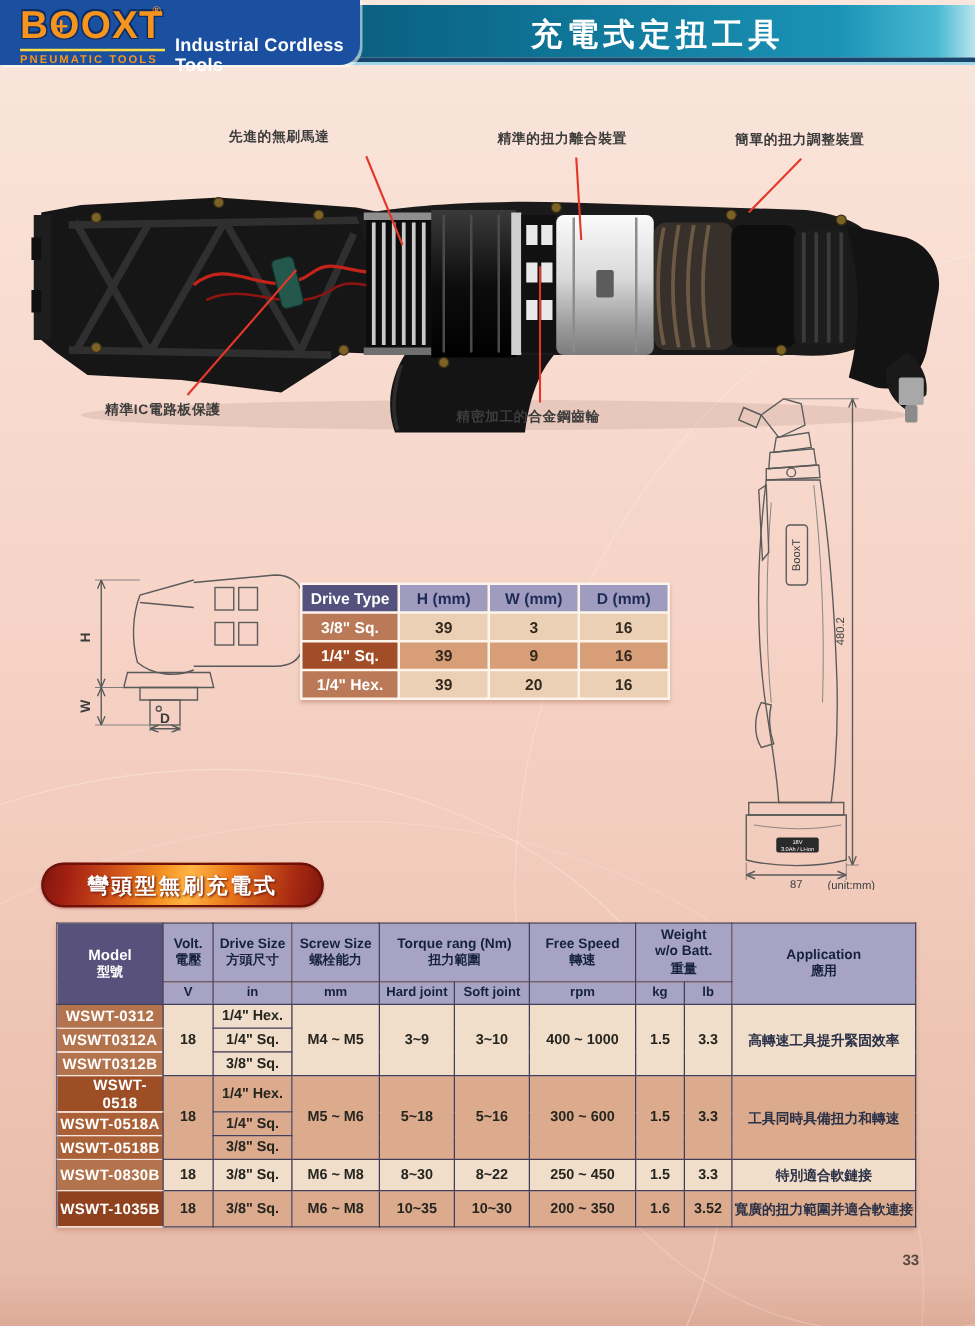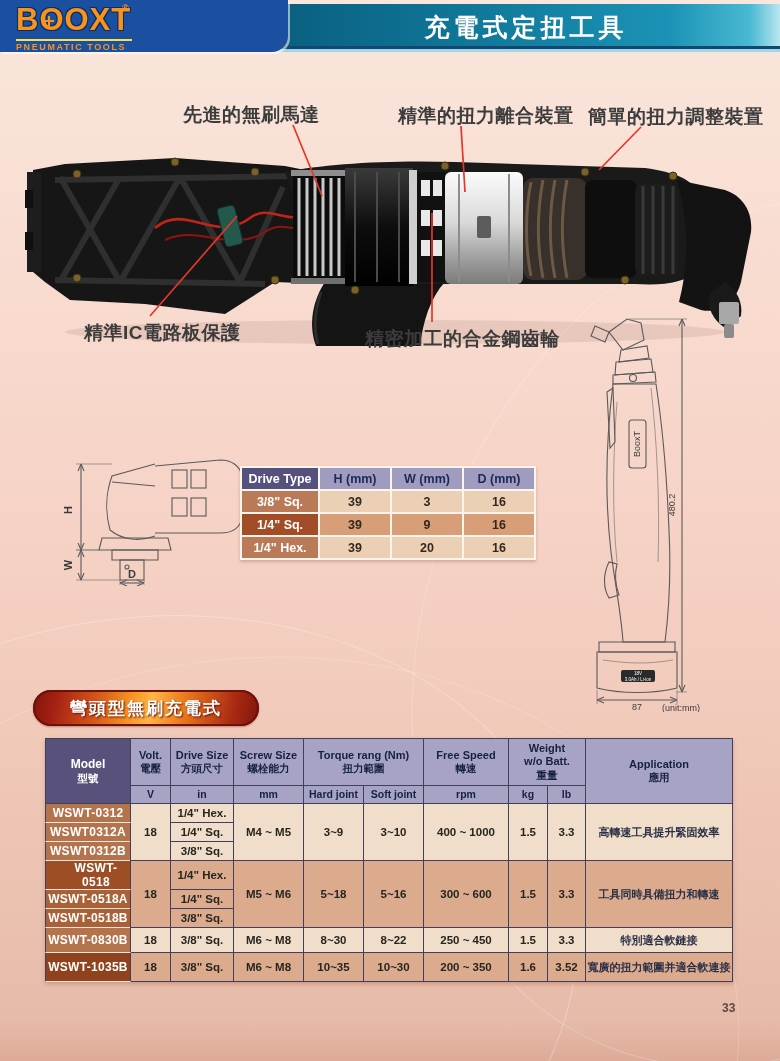--- a/index.html
+++ b/index.html
@@ -29,21 +29,21 @@
   .o-cross:before,.o-cross:after{content:"";position:absolute;background:#f7941d;}
   .o-cross:before{left:4px;top:0;width:2px;height:10px;}
   .o-cross:after{left:0;top:4px;width:10px;height:2px;}
   .brand-sub{position:absolute;left:16px;top:39px;width:116px;font-size:9px;font-weight:bold;color:#f7941d;
       letter-spacing:1.6px;border-top:2px solid #fde047;padding-top:1px;}
   .tagline{position:absolute;left:140px;top:29px;font-size:14.5px;font-weight:bold;color:#ffffff;letter-spacing:.2px;}
 
   
   .hero-svg{position:absolute;left:25px;top:132px;}
   .callout-svg{position:absolute;left:0;top:95px;}
-  .callout{position:absolute;font-size:19px;font-weight:bold;color:#3c3c3c;letter-spacing:.5px;white-space:nowrap;}
+  .callout{position:absolute;font-size:11px;font-weight:bold;color:#3c3c3c;letter-spacing:.5px;white-space:nowrap;}
   .co-motor{left:183px;top:102px;}
   .co-clutch{left:398px;top:103px;}
   .co-adjust{left:588px;top:104px;}
   .co-ic{left:84px;top:320px;}
   .co-gear{left:365px;top:326px;}
 
   
   .dim-left{position:absolute;left:60px;top:446px;}
   .dim-right{position:absolute;left:583px;top:312px;}
   .ln{stroke:#5a5a5a;stroke-width:1.1;fill:none;}
@@ -103,20 +103,21 @@
   <div class="swoosh sw2"></div>
   <div class="swoosh sw3"></div>
 
   <div class="titlebar"></div>
   <div class="page-title">充電式定扭工具</div>
   <div class="logo-box">
     <div class="brand">BOOXT</div>
     <div class="o-cross"></div>
     <div class="brand-reg">®</div>
     <div class="brand-sub">PNEUMATIC TOOLS</div>
+    <div class="tagline">Industrial Cordless Tools</div>
   </div>
 
   <svg class="hero-svg" width="740" height="218" viewBox="0 0 740 218">
     <defs>
       <linearGradient id="alu" x1="0" y1="0" x2="0" y2="1">
         <stop offset="0" stop-color="#fbfbfb"></stop>
           <stop offset=".45" stop-color="#d9d9d9"></stop>
         <stop offset=".8" stop-color="#9a9a9a"></stop>
           <stop offset="1" stop-color="#7c7c7c"></stop>
       </linearGradient>

